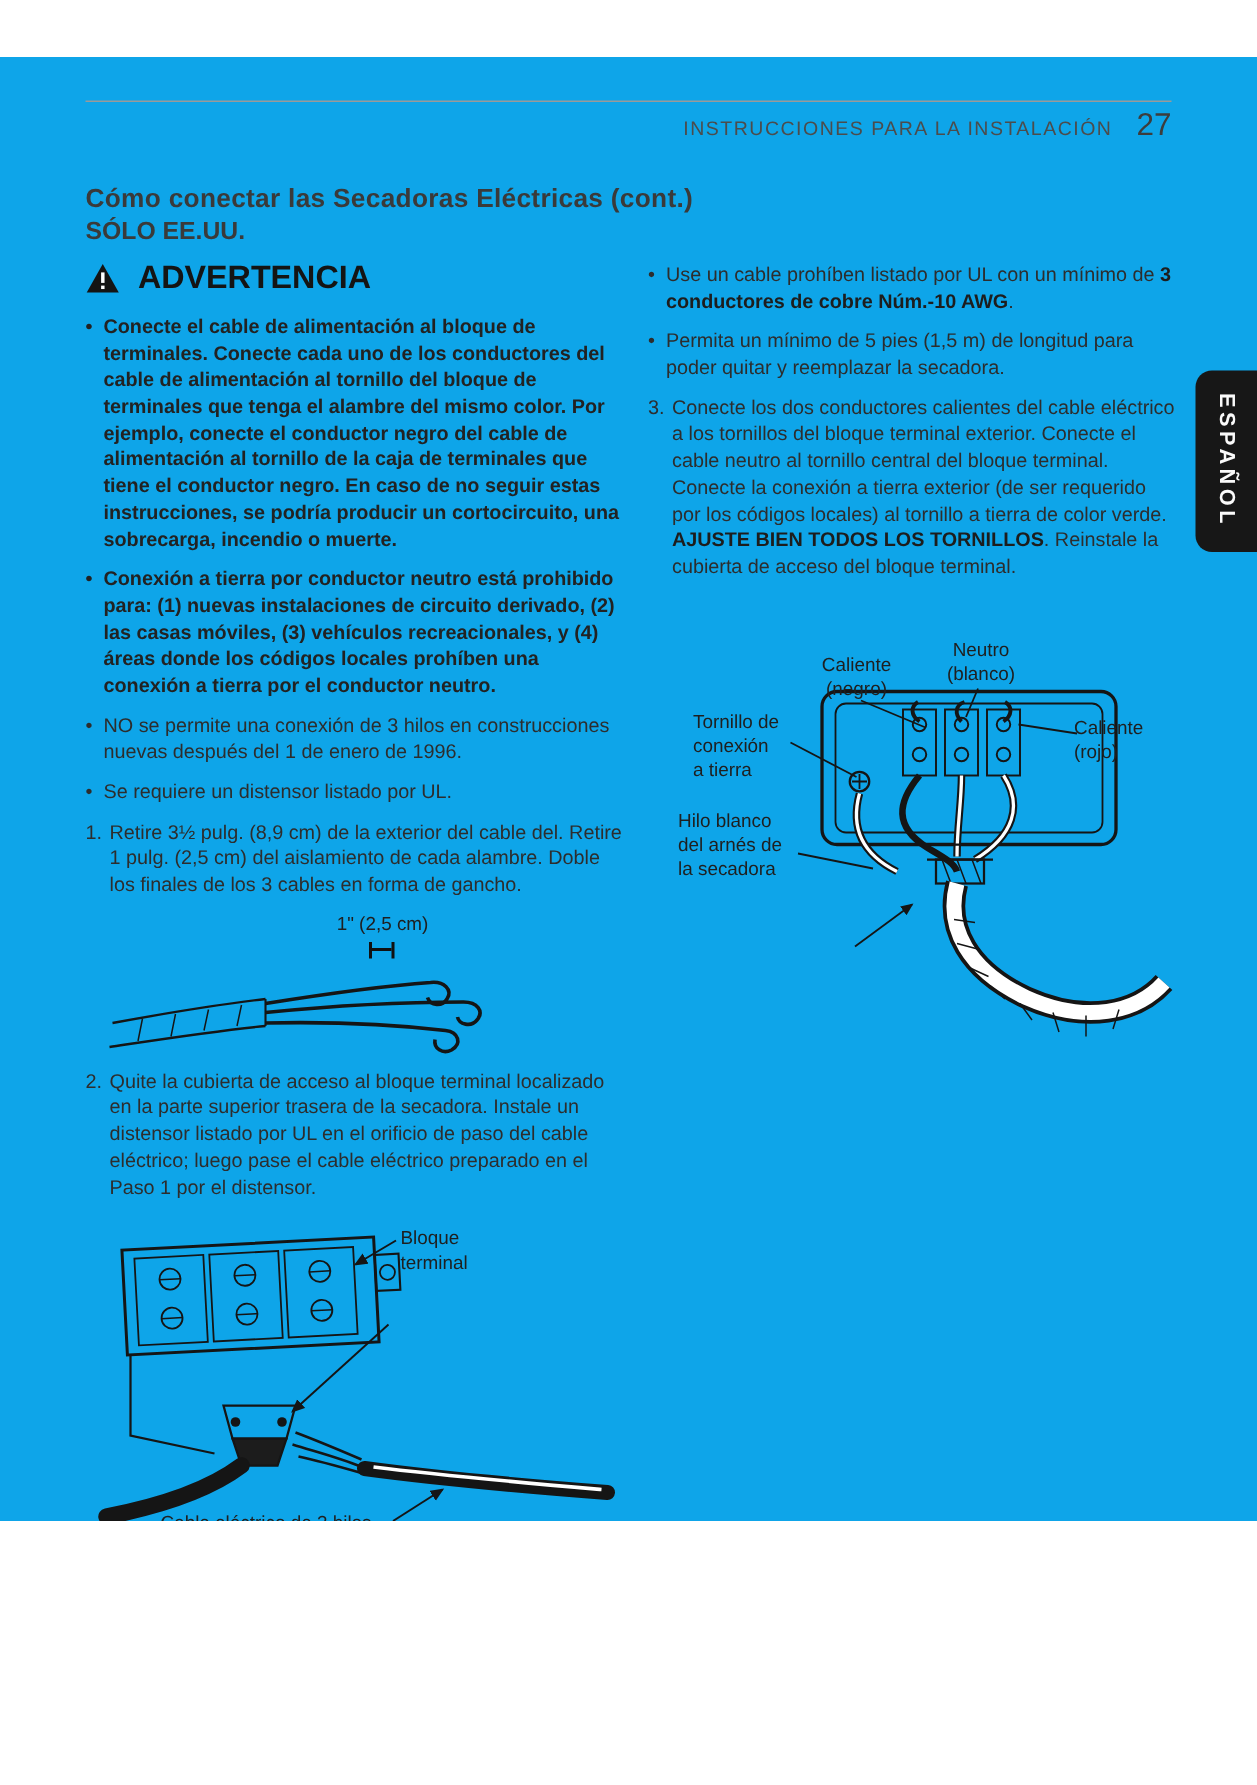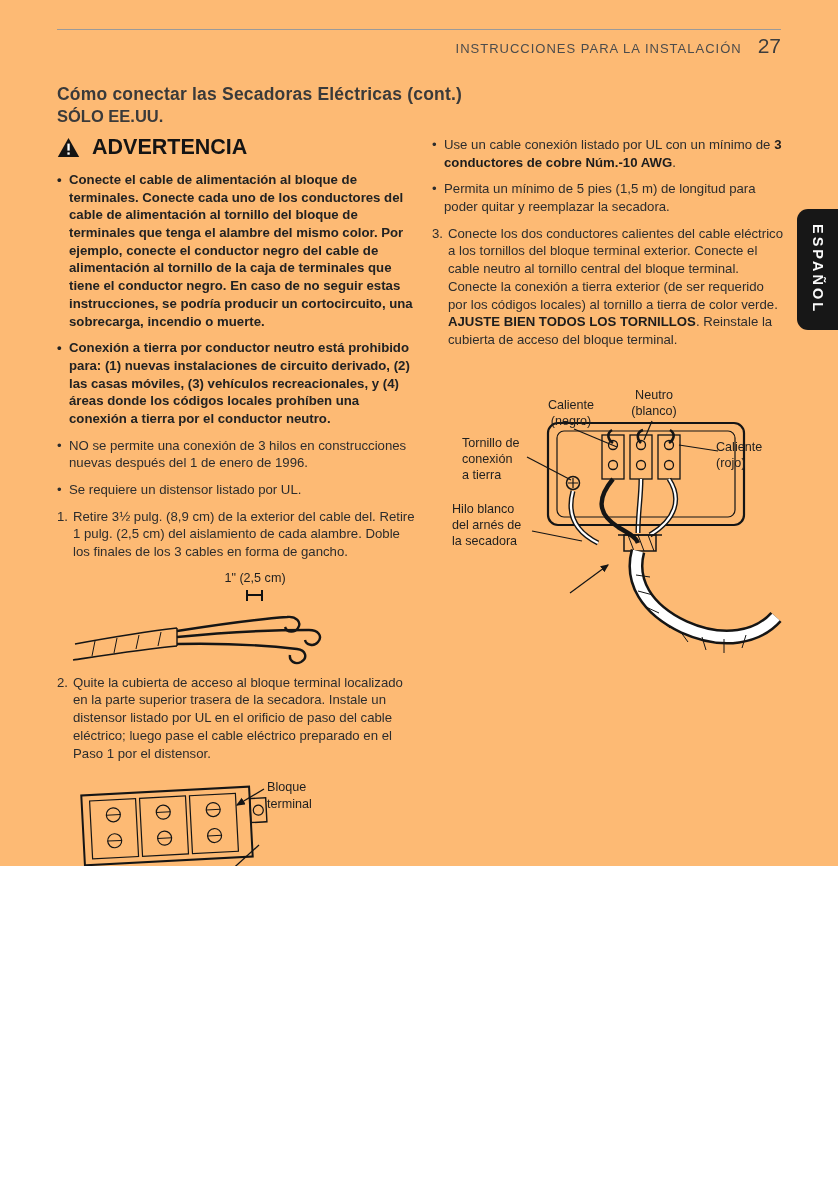--- a/index.html
+++ b/index.html
@@ -1,16 +1,16 @@
 <!DOCTYPE html>
 <html><head>
 <meta charset="utf-8">
 <style>
   html,body{margin:0;padding:0;background:#ffffff;}
-  .page{position:relative;width:838px;height:866px;background:#fdba74;font-family:"Liberation Sans",sans-serif;color:#2d2d2d;overflow:hidden;}
+  .page{position:relative;width:838px;height:976px;background:#0ea5e9;font-family:"Liberation Sans",sans-serif;color:#2d2d2d;overflow:hidden;margin-top:38px;}
 
   .header{position:absolute;left:57px;top:29px;width:724px;border-top:1px solid #9a9a9a;padding-top:4px;display:flex;justify-content:flex-end;align-items:baseline;gap:16px;}
   .header .ht{font-size:13px;letter-spacing:1px;color:#4c4c4c;}
   .header .hp{font-size:21px;color:#3d3d3d;}
 
   .doc-title{position:absolute;left:57px;top:84px;font-size:17.5px;font-weight:700;color:#3a3a3a;letter-spacing:.2px;}
   .doc-sub{position:absolute;left:57px;top:107px;font-size:16.5px;font-weight:700;color:#3a3a3a;}
 
   .col-left{position:absolute;left:57px;top:135px;width:358px;}
   .col-right{position:absolute;left:432px;top:136px;width:352px;}
@@ -177,21 +177,21 @@
       <div class="fig-label f2-cable">Cable eléctrico de 3 hilos
 listado por UL</div>
     </div>
 
   </div>
 
   <div class="col-right">
 
     <div class="para">
       <span class="pm">•</span>
-      <span class="pt"><span>Use un cable conexión listado por UL con un mínimo de </span><b>3 conductores de cobre Núm.-10 AWG</b><span>.</span></span>
+      <span class="pt"><span>Use un cable prohíben listado por UL con un mínimo de </span><b>3 conductores de cobre Núm.-10 AWG</b><span>.</span></span>
     </div>
 
     <div class="para">
       <span class="pm">•</span>
       <span class="pt">Permita un mínimo de 5 pies (1,5 m) de longitud para poder quitar y reemplazar la secadora.</span>
     </div>
 
     <div class="para">
       <span class="pm num">3.</span>
       <span class="pt"><span>Conecte los dos conductores calientes del cable eléctrico a los tornillos del bloque terminal exterior. Conecte el cable neutro al tornillo central del bloque terminal. Conecte la conexión a tierra exterior (de ser requerido por los códigos locales) al tornillo a tierra de color verde. </span><b>AJUSTE BIEN TODOS LOS TORNILLOS</b><span>. Reinstale la cubierta de acceso del bloque terminal.</span></span>

